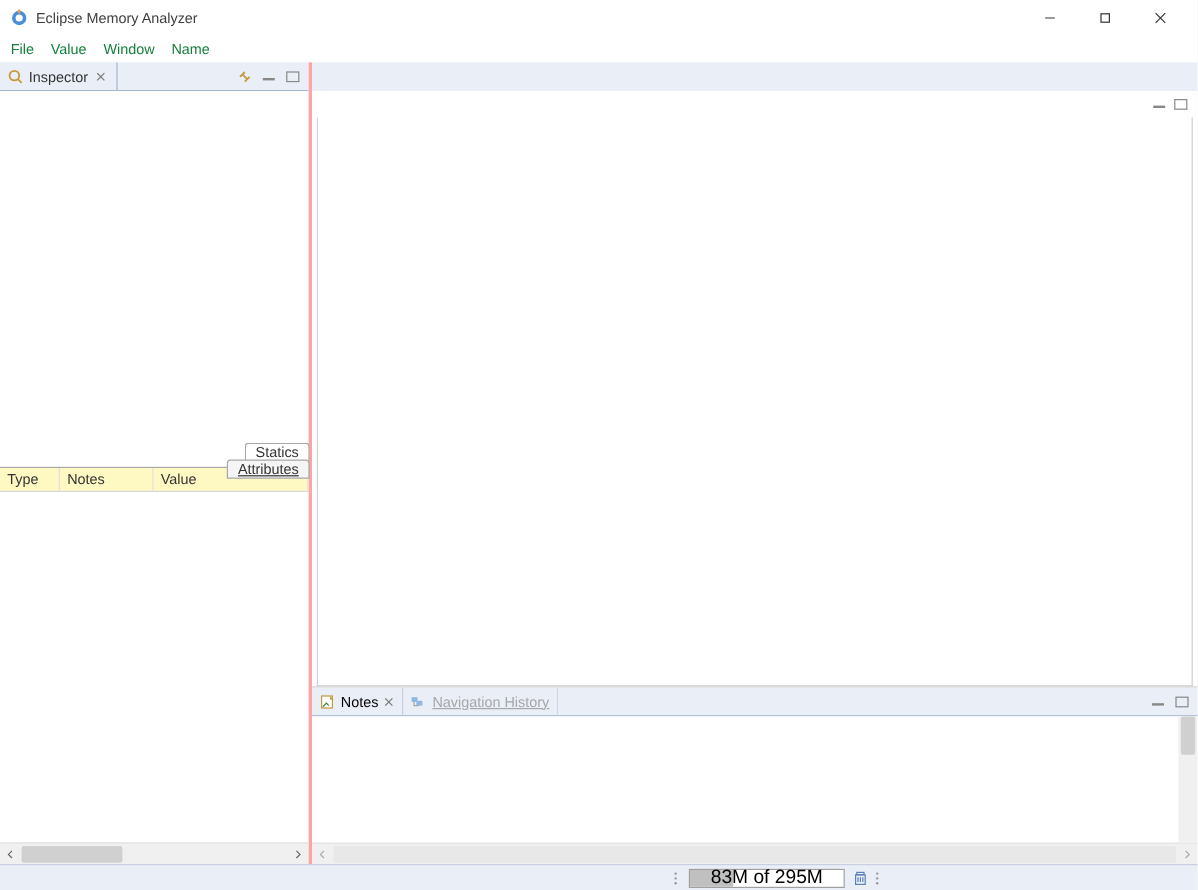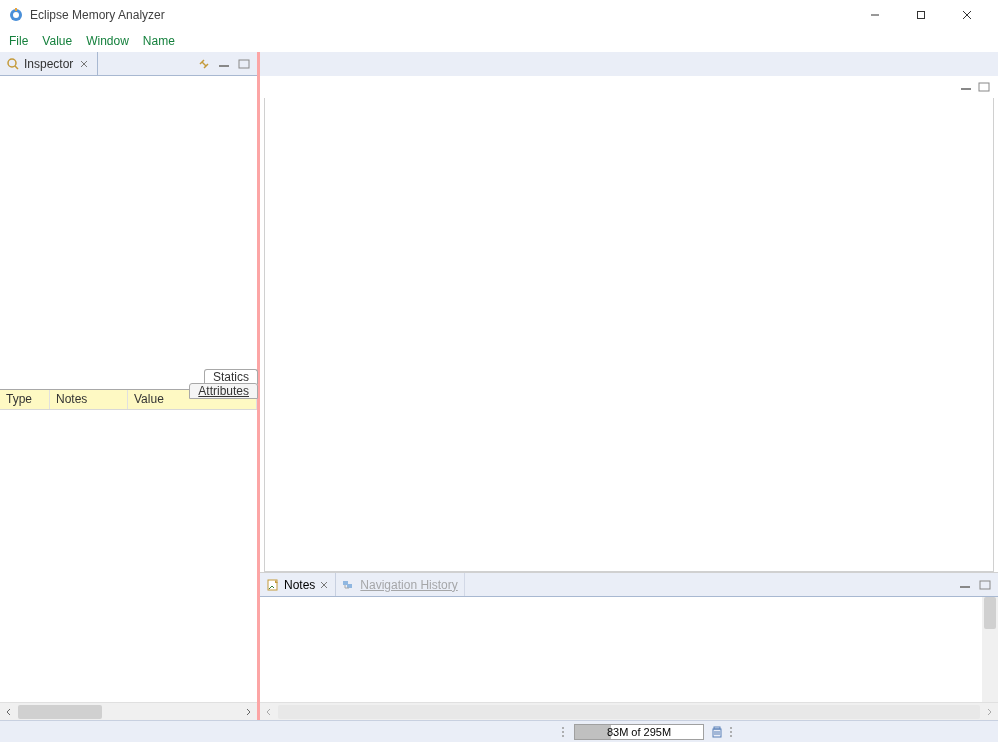--- a/index.html
+++ b/index.html
@@ -75,21 +75,21 @@
 .bv-body .v-scroll { position: absolute; right: 0; top: 0; bottom: 0; width: 16px; background: #f0f0f0; display: flex; flex-direction: column; }
 .v-scroll .v-track { flex: 1; position: relative; }
 .v-scroll .v-thumb { position: absolute; top: 0; left: 2px; right: 2px; height: 30%; background: #d0d0d0; border-radius: 2px; }
 
 
 .statusbar { height: 22px; background: #eaeef7; border-top: 1px solid #c8d0e0; display: flex; align-items: center; }
 .statusbar .sb-spacer { flex: 1; }
 .heap-widget { display: flex; align-items: center; margin-right: 260px; gap: 4px; }
 .heap-bar { width: 130px; height: 16px; border: 1px solid #a0a0a0; background: #fff; position: relative; display: flex; align-items: center; justify-content: center; }
 .heap-fill { position: absolute; left: 0; top: 0; bottom: 0; width: 28%; background: #c0c0c0; }
-.heap-text { position: relative; color: #000; font-size: 11px; }
+.heap-text { position: relative; color: #000; font-size: 16px; }
 .heap-gc { width: 18px; height: 18px; display: flex; align-items: center; justify-content: center; }
 
 svg { display: block; }
 .grip { width: 4px; display: flex; flex-direction: column; justify-content: center; gap: 2px; margin-right: 4px; }
 .grip span { width: 2px; height: 2px; background: #999; border-radius: 50%; }
 </style>
 </head>
 <body>
 
 <div class="titlebar">

